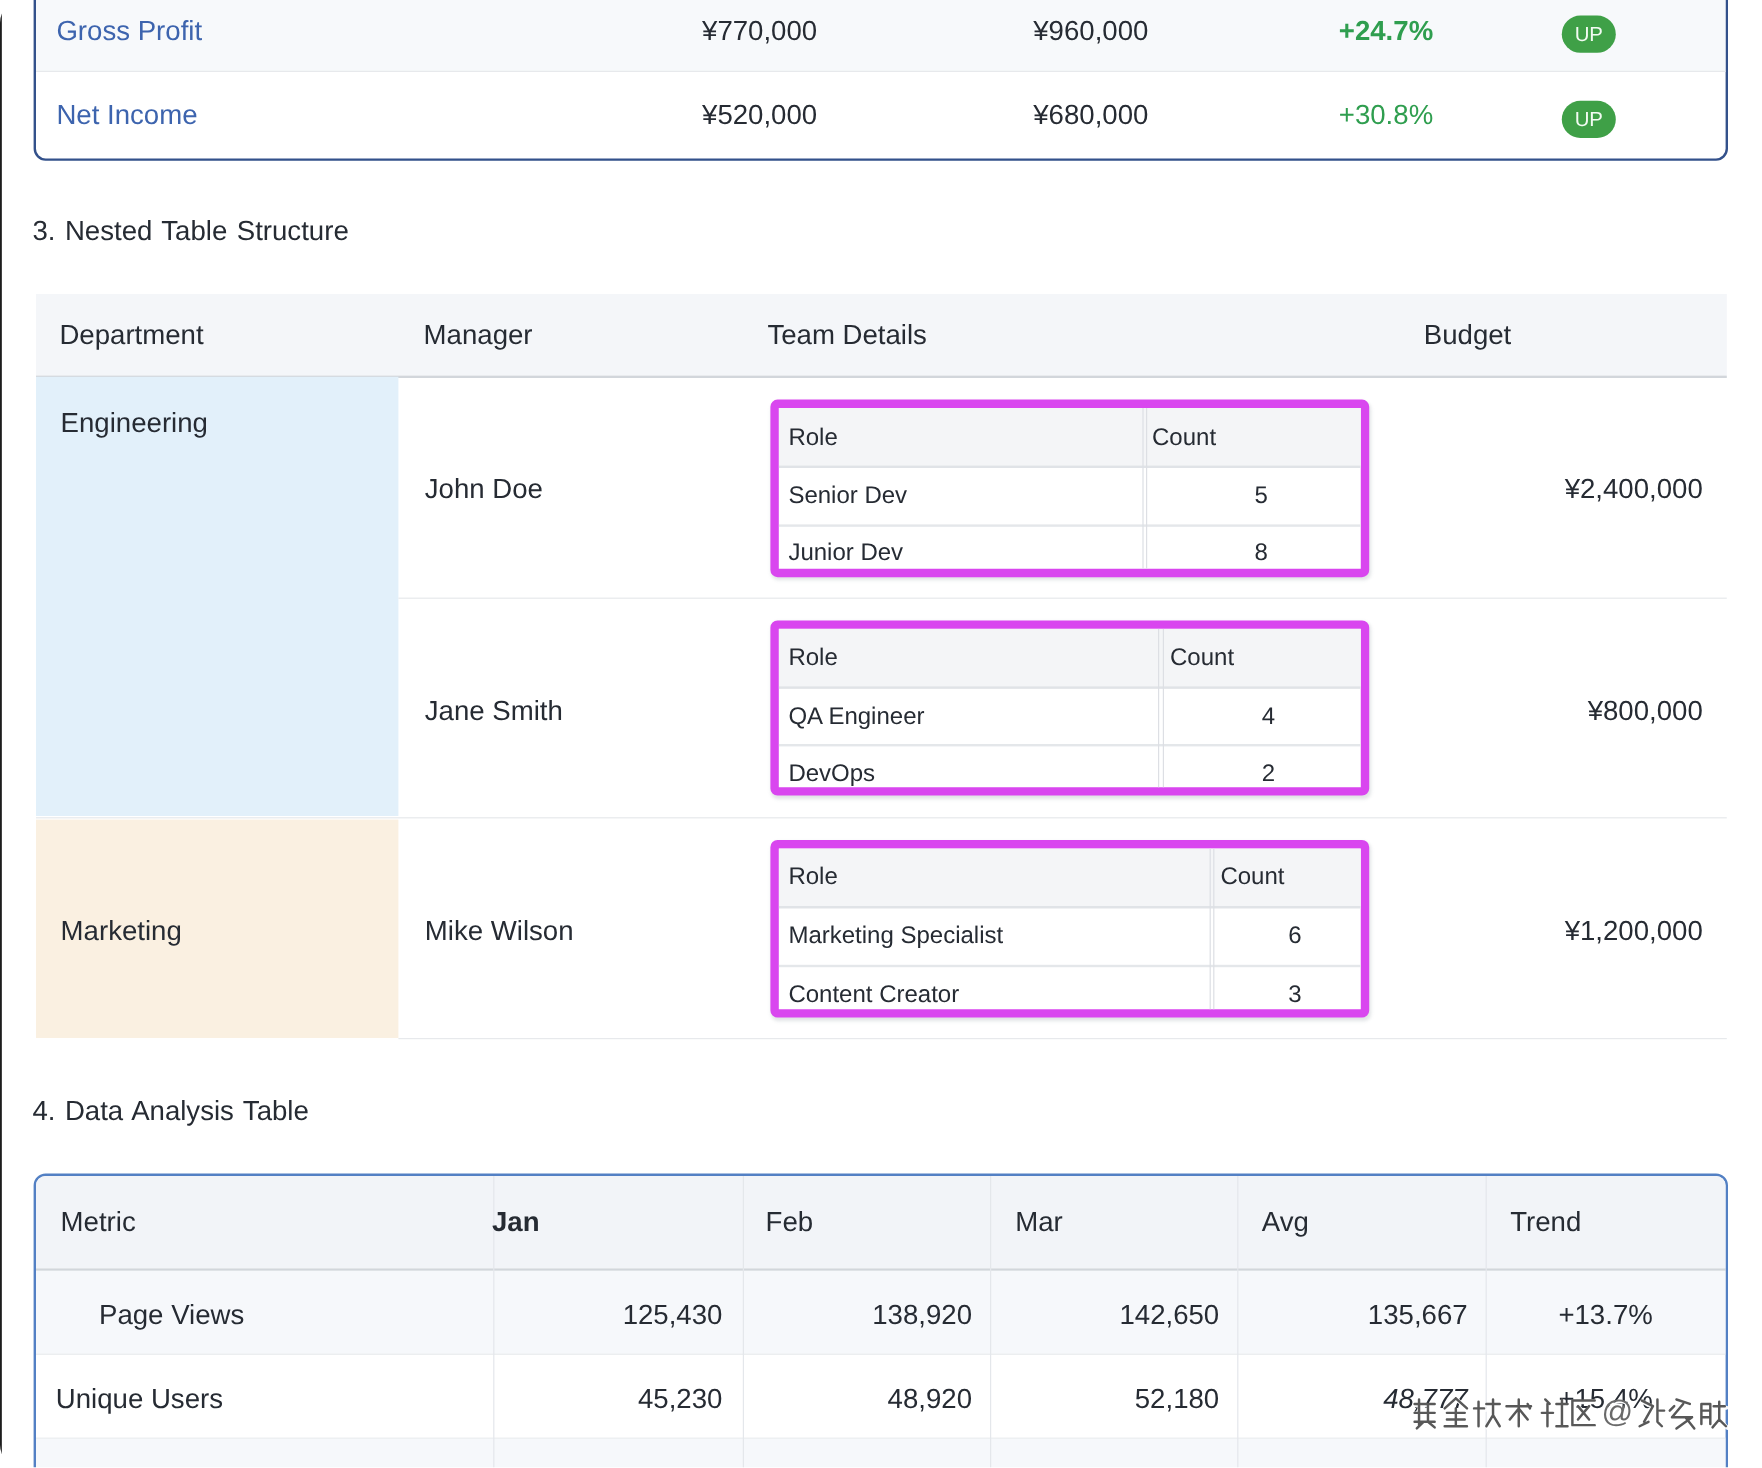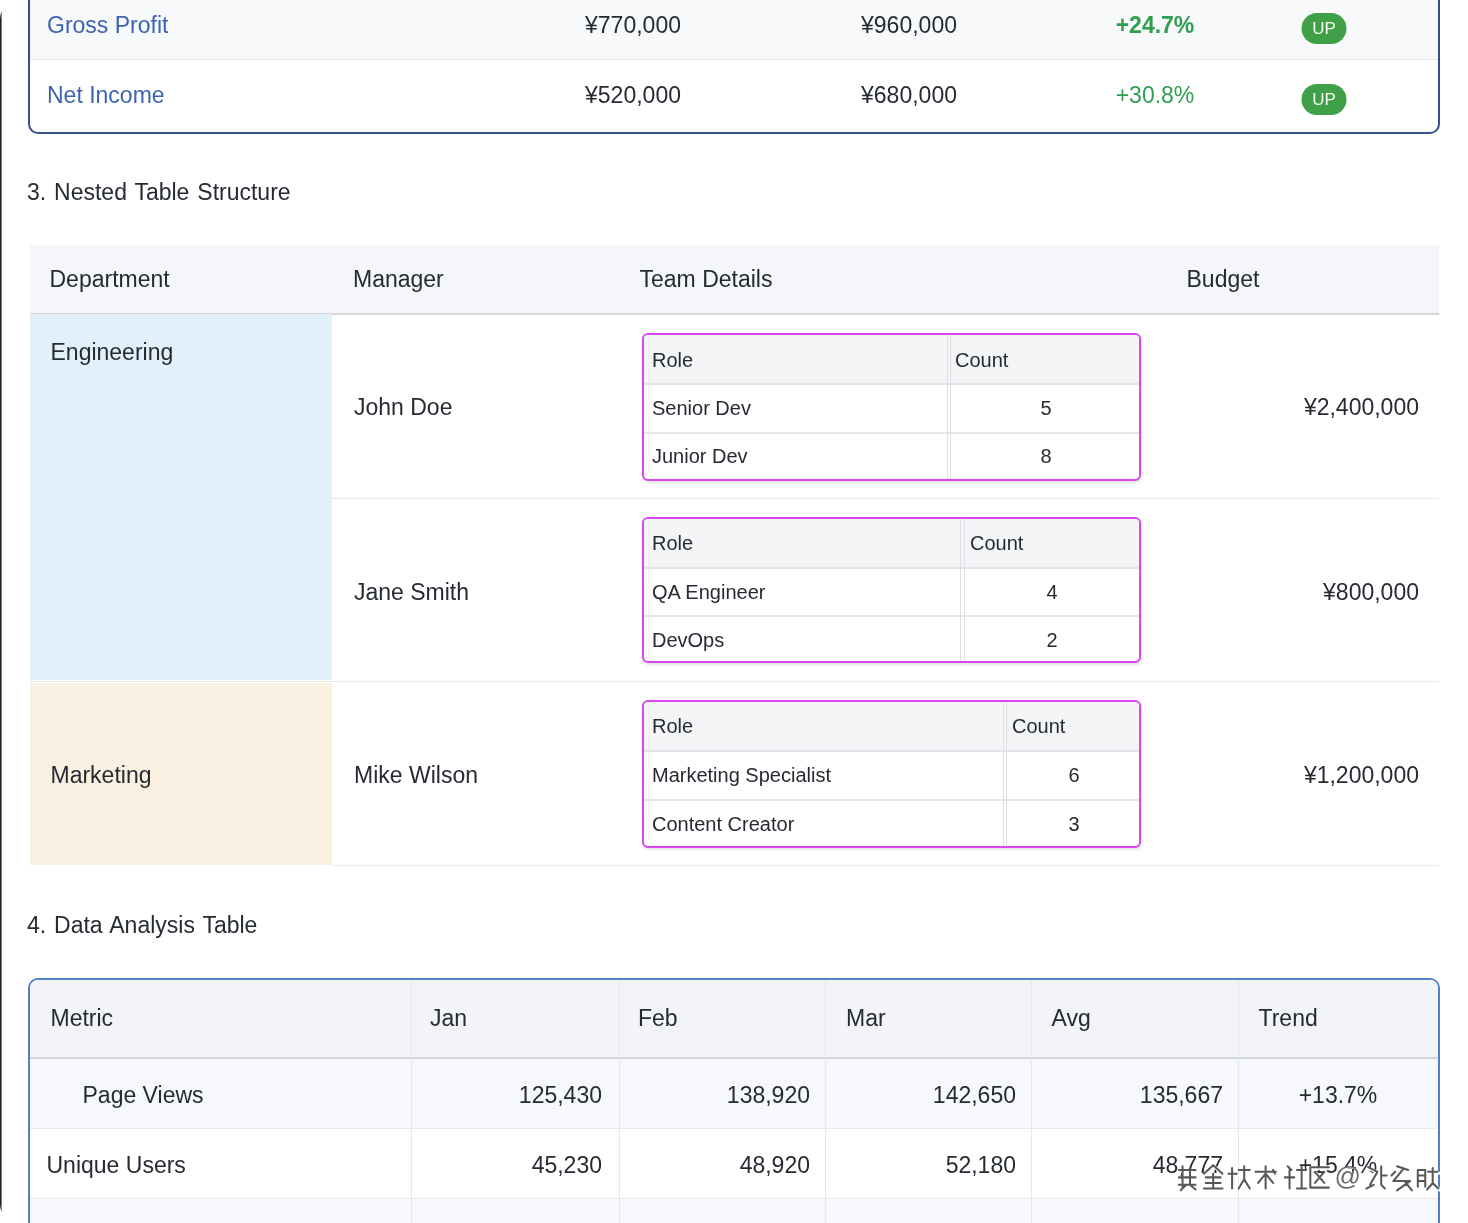--- a/index.html
+++ b/index.html
@@ -7,21 +7,21 @@
         font-family:"Liberation Sans",sans-serif;color:#262b33;border-radius:19px;}
   .t{position:absolute;white-space:nowrap;font-size:23px;line-height:27px;}
   .c{transform:translateX(-50%);}
   .r{transform:translateX(-100%);}
   .blue{color:#3d64ae;}
   .green{color:#2f9e4f;}
   .hline{position:absolute;height:1px;background:#e7e9ec;}
   .vline{position:absolute;width:1px;background:#e4e7eb;}
   .badge{position:absolute;width:45px;height:31px;border-radius:16px;background:#3fa047;
          color:#f2fbf2;font-size:17px;line-height:31px;text-align:center;transform:translateX(-50%);}
-  .nest{position:absolute;box-sizing:border-box;border:2px solid #d946ef;border-radius:6px;
+  .nest{position:absolute;box-sizing:border-box;border:7px solid #d946ef;border-radius:6px;
         overflow:hidden;background:#fff;box-shadow:1px 2px 3px rgba(120,130,140,0.22);}
   .nhead{position:absolute;left:0;right:0;top:0;background:#f4f5f7;border-bottom:2px solid #e0e3e7;}
   .nt{position:absolute;white-space:nowrap;font-size:20px;line-height:24px;}
 </style>
 </head>
 <body>
 <div id="page">
 
   <div style="position:absolute;left:0;top:0;width:2px;height:1223px;background:linear-gradient(90deg,#111 0,#333 60%,rgba(255,255,255,0) 100%);"></div>
 
@@ -113,38 +113,38 @@
     <div style="position:absolute;left:0;top:148px;width:100%;height:1px;background:#e8eaed;"></div>
     <div style="position:absolute;left:0;top:218px;width:100%;height:1px;background:#e8eaed;"></div>
     <div style="position:absolute;left:0;top:219px;width:100%;height:41px;background:#f6f8fb;"></div>
     <div class="vline" style="left:380.5px;top:0;height:260px;"></div>
     <div class="vline" style="left:588.5px;top:0;height:260px;"></div>
     <div class="vline" style="left:794.5px;top:0;height:260px;"></div>
     <div class="vline" style="left:1001px;top:0;height:260px;"></div>
     <div class="vline" style="left:1208px;top:0;height:260px;"></div>
   </div>
   <div class="t" style="left:50.5px;top:1005px;">Metric</div>
-  <div class="t" style="left:430px;top:1005px;">Jan</div>
+  <div class="t" style="left:410px;top:1005px;font-weight:bold;">Jan</div>
   <div class="t" style="left:638px;top:1005px;">Feb</div>
   <div class="t" style="left:846px;top:1005px;">Mar</div>
   <div class="t" style="left:1051.5px;top:1005px;">Avg</div>
   <div class="t" style="left:1258.5px;top:1005px;">Trend</div>
 
   <div class="t" style="left:46.5px;top:1082px;margin-left:36px;">Page Views</div>
   <div class="t r" style="left:602px;top:1082px;">125,430</div>
   <div class="t r" style="left:810px;top:1082px;">138,920</div>
   <div class="t r" style="left:1016px;top:1082px;">142,650</div>
   <div class="t r" style="left:1223px;top:1082px;">135,667</div>
   <div class="t c" style="left:1338px;top:1082px;">+13.7%</div>
 
   <div class="t" style="left:46.5px;top:1152px;">Unique Users</div>
   <div class="t r" style="left:602px;top:1152px;">45,230</div>
   <div class="t r" style="left:810px;top:1152px;">48,920</div>
   <div class="t r" style="left:1016px;top:1152px;">52,180</div>
-  <div class="t r" style="left:1223px;top:1152px;">48,777</div>
+  <div class="t r" style="left:1223px;top:1152px;font-style:italic;">48,777</div>
   <div class="t c" style="left:1338px;top:1152px;">+15.4%</div>
 
   <svg width="280" height="42" viewBox="0 0 280 42" style="position:absolute;left:1172px;top:1160px;">
     <defs>
       <g id="g1">
           <path d="M4 8 H22 M4 16 H22 M4 24 H22 M8 4 V28 M16 8 V24 M12 24 L6 30 M16 24 L22 29"></path>
         </g>
       <g id="g2">
           <path d="M13 3 L3 12 M13 3 L23 12 M5 16 H21 M5 22 H21 M13 12 V28 M3 28 H23"></path>
         </g>

